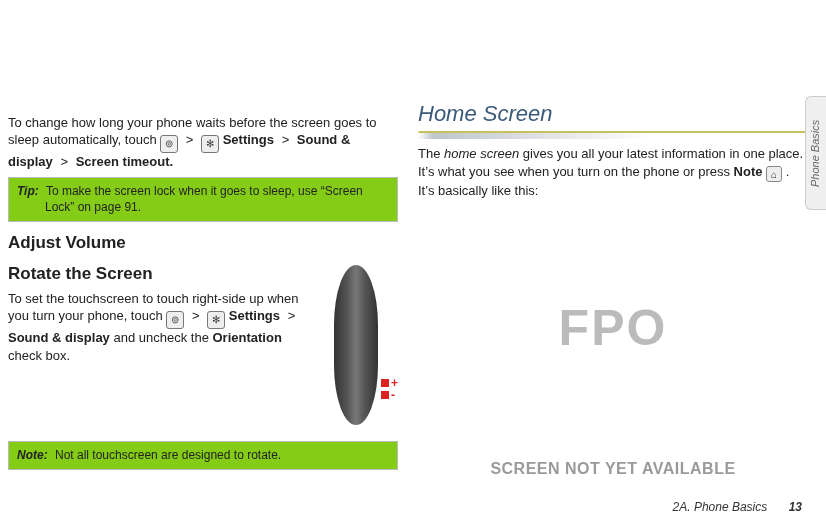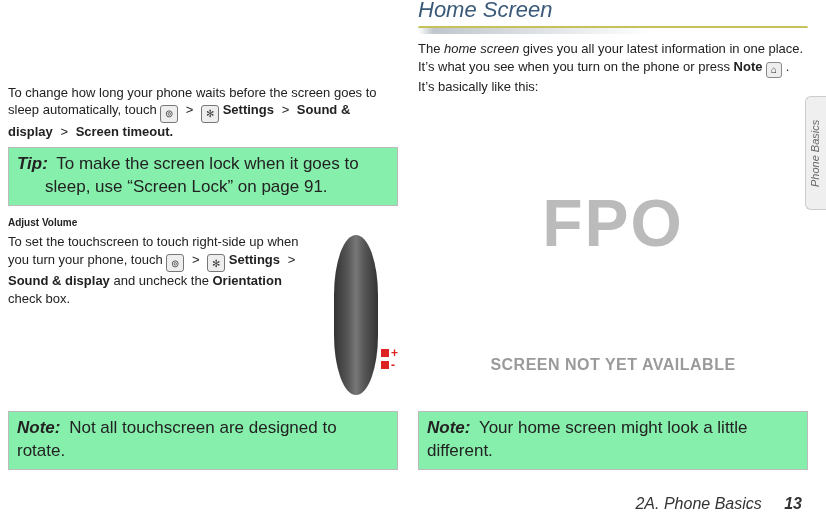--- a/index.html
+++ b/index.html
@@ -42,36 +42,36 @@
       align-items: center;
       justify-content: center;
       font-size: 10px;
       color: #444;
       background: #eee;
     }
     .nav-path .gt { margin: 0 4px; }
 
     .callout {
       border: 1px solid #bbb;
-      background: #86efac;
+      background: #84cc16;
       padding: 5px 8px 6px 8px;
       margin: 6px 0 10px 0;
-      font-size: 17px;
+      font-size: 12px;
     }
     .callout .label {
       font-style: italic;
       font-weight: bold;
       margin-right: 4px;
     }
     .callout .msg { display: inline; }
     .co-line { display: block; padding-left: 28px; text-indent: -28px; }
 
     .subhead {
       font-weight: bold;
-      font-size: 10px;
+      font-size: 17px;
       margin: 8px 0 4px 0;
       color: #222;
     }
 
     .side-figure {
       float: right;
       width: 82px;
       height: 166px;
       margin: 2px 0 4px 10px;
       position: relative;
@@ -125,21 +125,21 @@
 
     .fpo-area {
       position: relative;
       height: 270px;
       margin-top: 10px;
     }
     .fpo-text {
       position: absolute;
       left: 50%; top: 44%;
       transform: translate(-50%,-50%) rotate(0deg);
-      font-size: 66px;
+      font-size: 50px;
       font-weight: 800;
       color: #bbb;
       letter-spacing: 2px;
       user-select: none;
     }
     .fpo-caption {
       position: absolute;
       left: 0; right: 0;
       bottom: 0;
       text-align: center;
@@ -172,21 +172,21 @@
       white-space: nowrap;
       font-style: italic;
       font-size: 11px;
       color: #666;
     }
 
     .footer {
       position: absolute;
       bottom: 4px;
       right: 24px;
-      font-size: 16px;
+      font-size: 12px;
       color: #333;
     }
     .footer .sec { font-style: italic; margin-right: 18px; }
     .footer .pg { font-style: italic; font-weight: bold; }
 
     .clearfix::after { content: ""; display: block; clear: both; }
   </style>
 </head>
 <body>
 
@@ -217,20 +217,21 @@
     <div class="clearfix">
       <div class="side-figure">
         <div class="phone-body"></div>
         <div class="vol-indicator">
           <div><span class="sq"></span><span class="plus">+</span></div>
           <div><span class="sq"></span><span class="minus">-</span></div>
         </div>
       </div>
 
 
+      <div class="subhead">Rotate the Screen</div>
 
       <p class="body-text nav-path">
         <span>To set the touchscreen to touch right-side up when you turn your phone, touch </span>
         <span class="icon-box">⊚</span>
         <span class="gt">&gt;</span>
         <span class="icon-box">✻</span>
         <span class="bold">Settings</span>
         <span class="gt">&gt;</span>
         <span class="bold">Sound &amp; display</span>
         <span> and uncheck the </span>
@@ -257,24 +258,20 @@
       <span> </span>
       <span class="home-key">⌂</span>
       <span>. It’s basically like this:</span>
     </p>
 
     <div class="fpo-area">
       <div class="fpo-text">FPO</div>
       <div class="fpo-caption">SCREEN NOT YET AVAILABLE</div>
     </div>
 
-    <div class="callout note-box-right">
-      <span class="label">Note:</span>
-      <span class="msg">Your home screen might look a little different.</span>
-    </div>
   </div>
 </div>
 
 <div class="page-tab">
   <span>Phone Basics</span>
 </div>
 
 <div class="footer">
   <span class="sec">2A. Phone Basics</span>
   <span class="pg">13</span>

